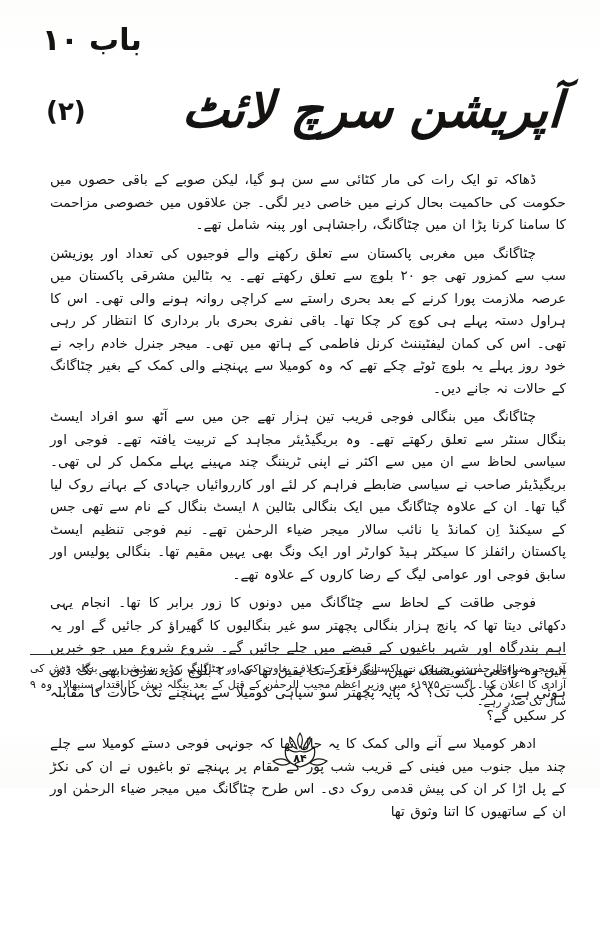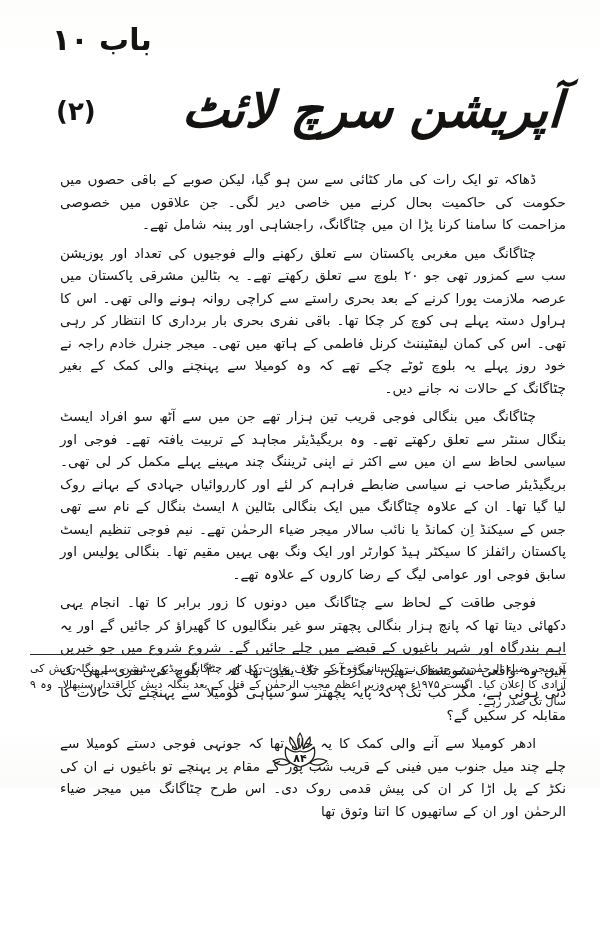--- a/index.html
+++ b/index.html
@@ -7,21 +7,21 @@
     width:600px;height:935px;
     background:#ffffff;
     font-family:"DejaVu Sans",sans-serif;
     color:#151311;
     overflow:hidden;
   }
   .page{
     position:relative;
     width:600px;height:788px;
     box-sizing:border-box;
-    padding:16px 34px 70px 46px;
+    padding:16px 34px 70px 36px;
     direction:rtl;
     background:
       linear-gradient(180deg,#fdfdfc 0%,#ffffff 8%,#ffffff 92%,#fbfbfa 100%);
   }
   .chapter-label{
     text-align:left;
     font-size:30px;
     font-weight:bold;
     letter-spacing:1px;
     padding-left:6px;

